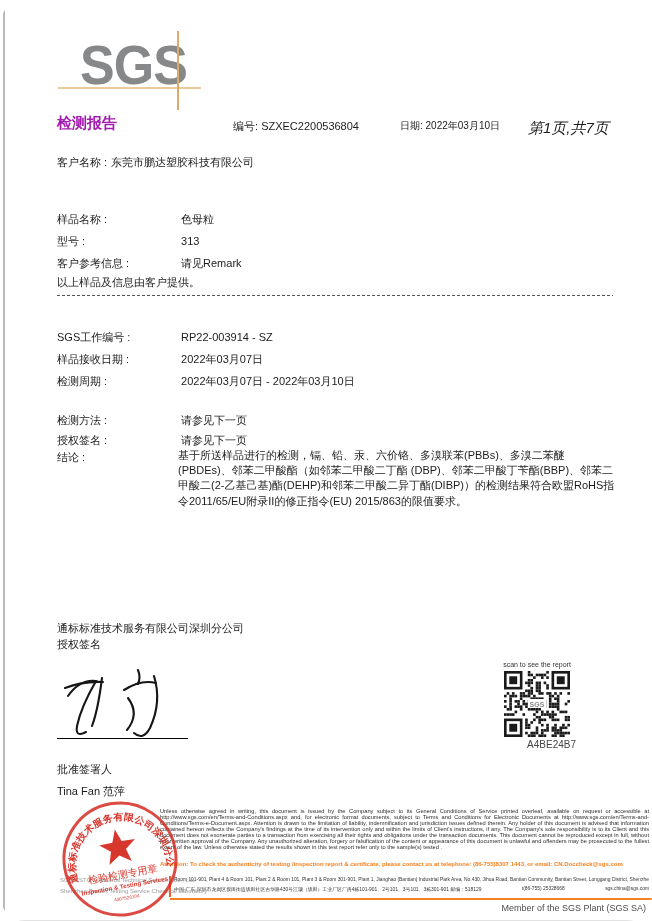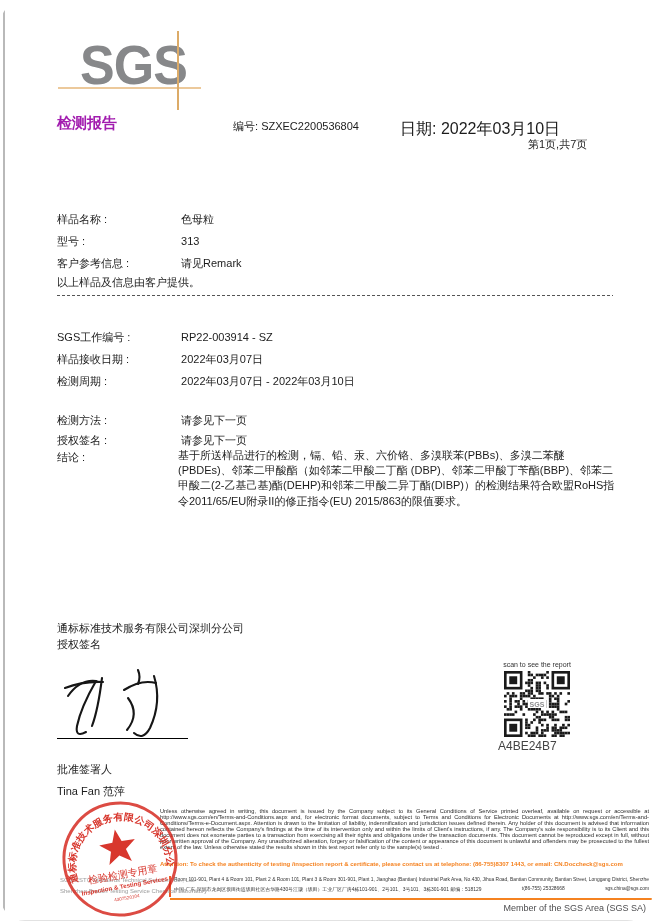--- a/index.html
+++ b/index.html
@@ -11,22 +11,22 @@
   .bottom-edge { position:absolute; left:0; bottom:0; width:100%; height:1px; background:#e2e2e2; }
 
   
   .logo { left:80px; top:38px; font-size:52px; font-weight:bold; color:#87888a;
           letter-spacing:-1px; line-height:1; transform:scaleY(1.05); transform-origin:top left; }
   .logo-hline { left:58px; top:87px; width:143px; height:2px; background:#ecc99b; }
   .logo-vline { left:177px; top:31px; width:2px; height:79px; background:#dcab68; }
 
   .report-title { left:57px; top:114px; font-size:15px; font-weight:bold; color:#a21caf; }
   .hdr-no   { left:233px; top:119px; font-size:11px; white-space:nowrap; }
-  .hdr-date { left:400px; top:119px; font-size:16px; white-space:nowrap; }
-  .hdr-page { left:528px; top:137px; font-size:11px; white-space:nowrap; }
+  .hdr-date { left:400px; top:119px; font-size:10px; white-space:nowrap; }
+  .hdr-page { left:528px; top:119px; font-size:15px; white-space:nowrap;font-style:italic; }
 
   .frow { position:absolute; left:57px; font-size:11px; white-space:nowrap; color:#1c1c1c; }
   .lblA { display:inline-block; width:51px; }
   .lblB { display:inline-block; width:121px; }
 
   .dash-sep { left:57px; top:295px; width:556px; height:1px;
               background:repeating-linear-gradient(90deg,#555 0 3px,transparent 3px 5px); }
 
   .conclusion { position:absolute; left:178px; top:448px; width:440px;
                 font-size:11px; line-height:15.2px; color:#1c1c1c; }
@@ -35,21 +35,21 @@
   .sig-company { left:57px; top:621px; font-size:11px; }
   .sig-auth    { left:57px; top:637px; font-size:11px; }
   .sig-svg     { left:58px; top:658px; }
   .sig-line    { left:57px; top:738px; width:131px; height:0; border-top:1.5px solid #000; }
   .sig-name    { left:57px; top:784px; font-size:11px; }
   .sig-role    { left:57px; top:762px; font-size:11px; }
 
   
   .qr-caption { left:498px; top:661px; width:78px; text-align:center; font-size:7px; color:#333; white-space:nowrap; }
   .qr-box     { left:504px; top:671px; }
-  .qr-code-id { left:498px; top:739px; width:78px; text-align:left; font-size:12px; color:#444; }
+  .qr-code-id { left:498px; top:739px; width:78px; text-align:right; font-size:10px; color:#444; }
 
   
   .disclaimer { left:160px; top:808px; width:489px; font-size:5.7px; line-height:6.05px;
                 text-align:justify; color:#2e2e2e; }
   .attention  { left:160px; top:861px; width:489px; font-size:6px; line-height:6.7px;
                 font-weight:bold; color:#f58220; }
   .company-en     { left:60px; top:877px; font-size:6px; color:#9b9b9b; white-space:nowrap; z-index:1; }
   .company-branch { left:60px; top:888px; font-size:6px; color:#9b9b9b; white-space:nowrap; z-index:1; }
   .addr-bar   { left:169px; top:876px; width:2px; height:21px; background:#f05a28; }
   .addr-row1  { left:174px; top:877px; width:475px; font-size:4.9px; color:#333;
@@ -70,20 +70,24 @@
 
   <div class="abs logo">SGS</div>
   <div class="abs logo-hline"></div>
   <div class="abs logo-vline"></div>
 
   <div class="abs report-title">检测报告</div>
   <div class="abs hdr-no"><span>编号: </span><span>SZXEC2200536804</span></div>
   <div class="abs hdr-date"><span>日期: </span><span>2022年03月10日</span></div>
   <div class="abs hdr-page">第1页,共7页</div>
 
+  <div class="frow" style="top:155px">
+    <span class="lblA">客户名称 :</span>
+    <span>东莞市鹏达塑胶科技有限公司</span>
+  </div>
 
   <div class="frow" style="top:212px">
     <span class="lblB">样品名称 :</span>
     <span>色母粒</span>
   </div>
   <div class="frow" style="top:234px">
     <span class="lblB">型号 :</span>
     <span>313</span>
   </div>
   <div class="frow" style="top:256px">
@@ -363,21 +367,21 @@
   <div class="abs addr-row1">
     <span>Room 101-901, Plant 4 &amp; Room 101, Plant 2 &amp; Room 101, Plant 3 &amp; Room 301-901, Plant 1, Jianghao (Bantian) Industrial Park Area, No.430, Jihua Road, Bantian Community, Bantian Street, Longgang District, Shenzhen, Guangdong, China 518129</span>
 
   </div>
   <div class="abs addr-row2">
     <span>中国·广东·深圳市龙岗区坂田街道坂田社区吉华路430号江灏（坂田）工业厂区厂房4栋101-901、2号101、3号101、3栋301-901 邮编：518129</span>
     <span>t(86-755) 25328668</span>
     <span>sgs.china@sgs.com</span>
   </div>
   <div class="abs orange-line"></div>
-  <div class="abs member">Member of the SGS Area (SGS SA)</div>
+  <div class="abs member">Member of the SGS Plant (SGS SA)</div>
 
   <svg class="abs stamp" width="124" height="124" viewBox="0 0 124 124">
     <defs>
       <path id="ring-path" d="M 16.8,77.7 A 46,46 0 1 1 107.2,77.7"></path>
     </defs>
     <circle cx="62" cy="62" r="56" fill="none" stroke="#d5281e" stroke-width="3" opacity="0.9"></circle>
     <text font-size="9.5" fill="#d5281e" font-weight="bold">
       <textPath href="#ring-path" startOffset="0" textLength="172" lengthAdjust="spacingAndGlyphs">通标标准技术服务有限公司深圳分公司</textPath>
     </text>
     <polygon fill="#d5281e" points="62,32 66.7,44.6 80.1,45 69.6,53.2 73.4,66 62,58.5 50.6,66 54.4,53.2 43.9,45 57.3,44.6"></polygon>

